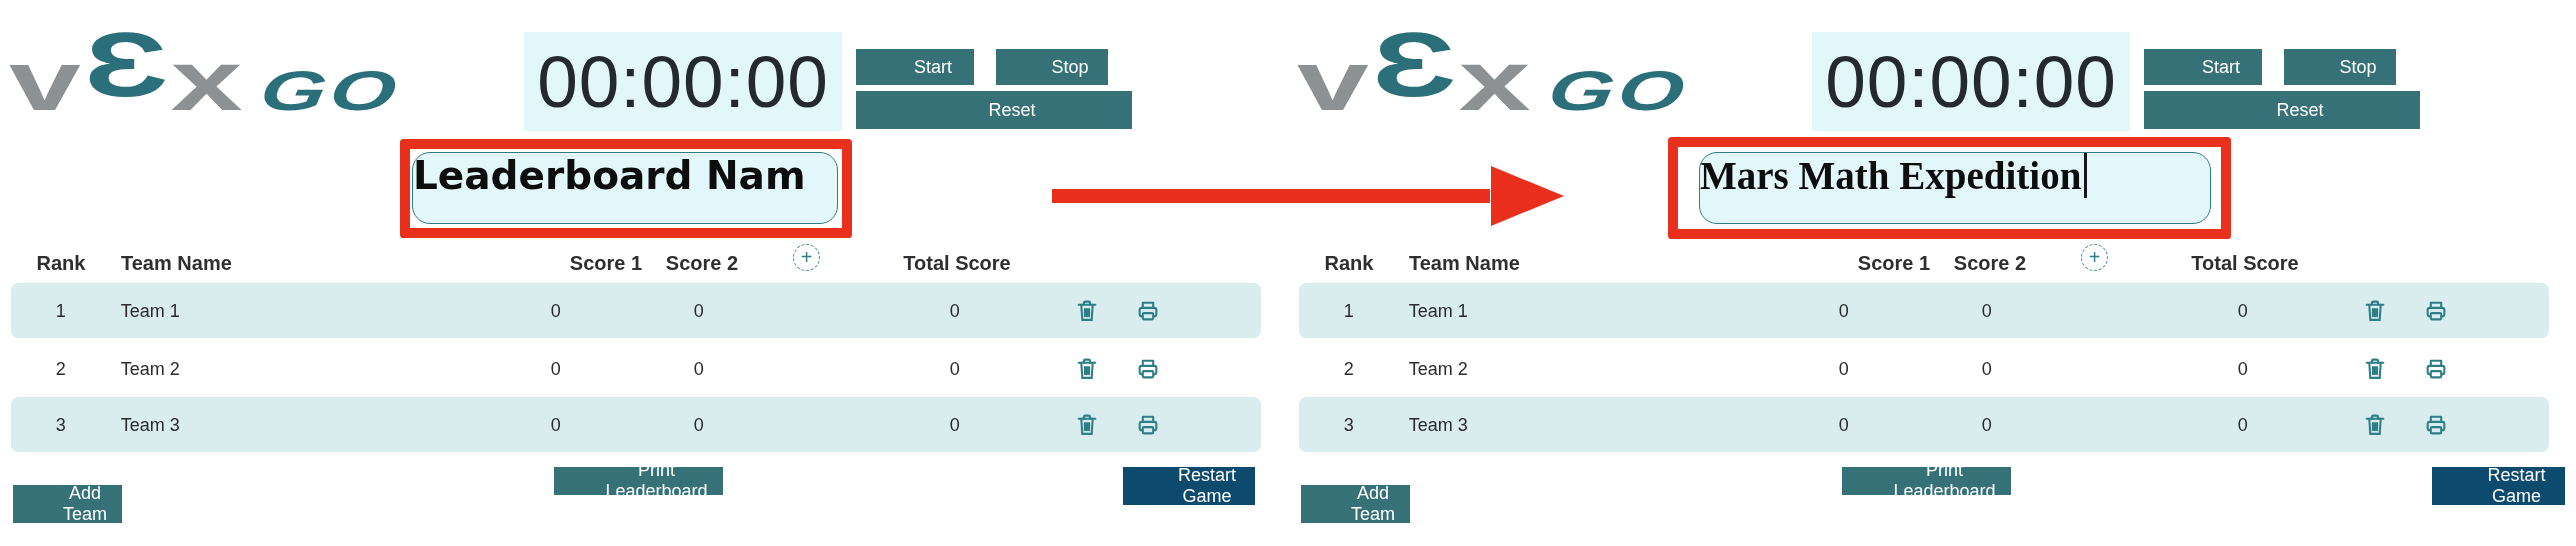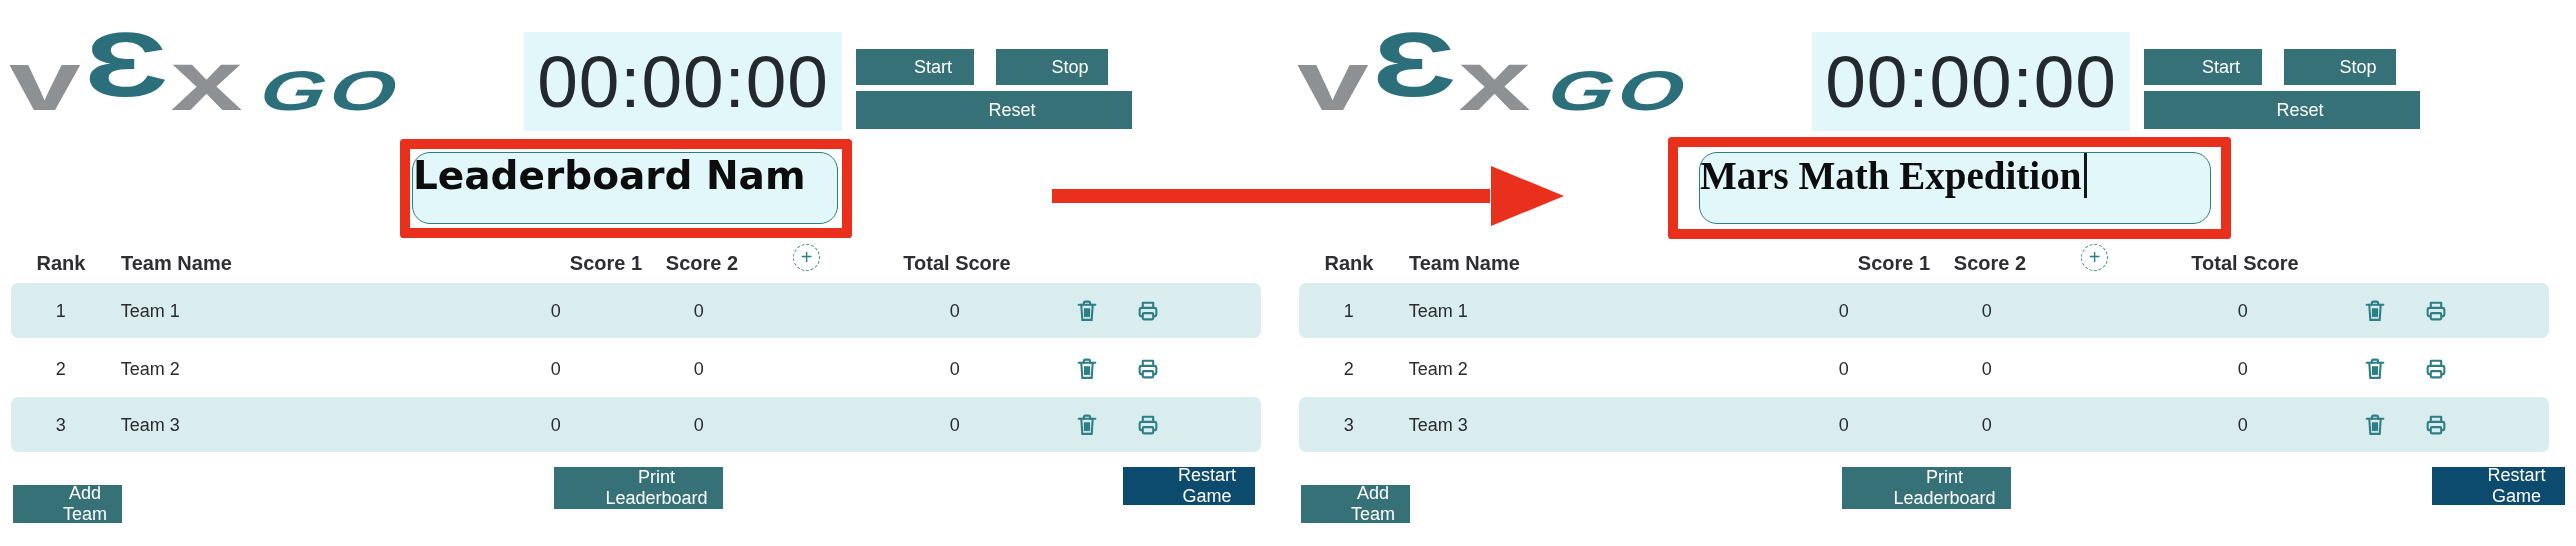--- a/index.html
+++ b/index.html
@@ -57,21 +57,21 @@
   .cell { position:absolute; top:50%; transform:translateY(-50%); font-size:18px; color:#2b2b2e; white-space:nowrap; }
   .cell.c { transform:translate(-50%,-50%); }
   .cell-rank { left:50px; } .cell-team { left:110px; }
   .cell-s1 { left:545px; } .cell-s2 { left:688px; } .cell-total { left:944px; }
   .rowicon { position:absolute; top:50%; transform:translate(-50%,-50%); width:25px; height:25px; cursor:pointer; }
   .rowicon svg { width:25px; height:25px; display:block; }
   .icon-trash { left:1076px; } .icon-print { left:1137px; }
 
   
   .btn-add     { left:12.5px;  top:485px; width:109px; height:38px; }
-  .btn-print   { left:554px; top:467px; width:169px; height:42px; }
+  .btn-print   { left:554px; top:467px; width:169px; height:28px; }
   .btn-restart { top:467px; height:38px; background:#0c4a6e; }
   .panel--left  .btn-restart { left:1123px; width:132px; }
   .panel--right .btn-restart { left:1144px; width:133px; }
 
   
   .arrow-body { position:absolute; left:1052px; top:189px; width:438px; height:14.3px; background:#e8301d; }
   .arrow-head { position:absolute; left:1491px; top:166px; width:0; height:0;
                 border-left:73px solid #e8301d; border-top:30.5px solid transparent; border-bottom:30.5px solid transparent; }
 </style>
 </head>

